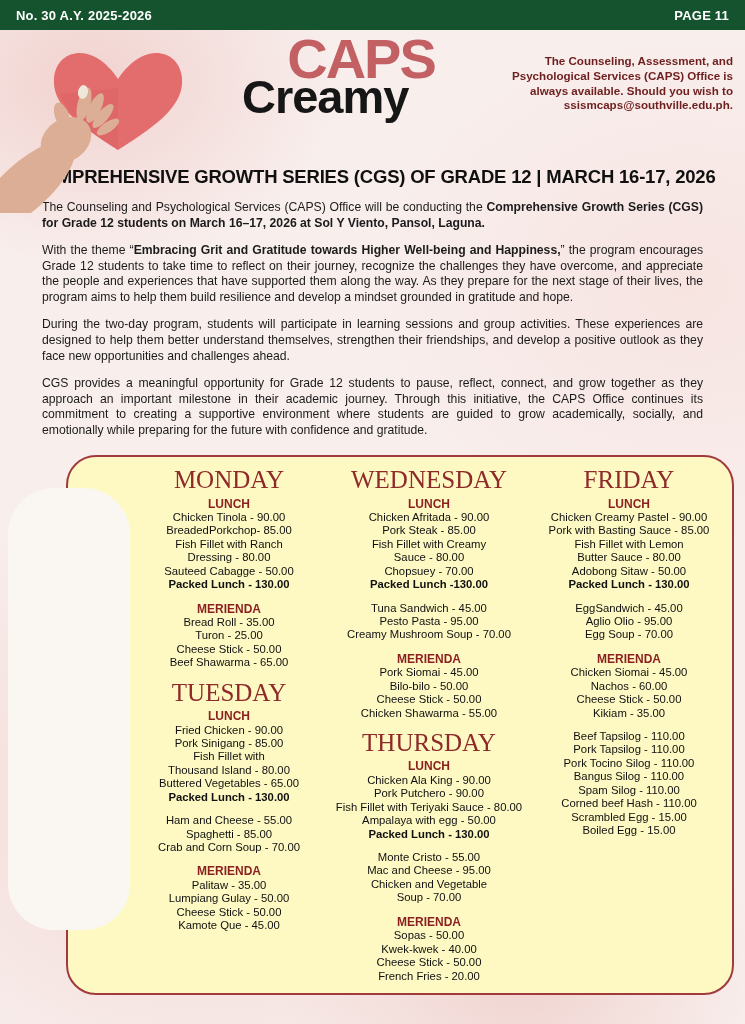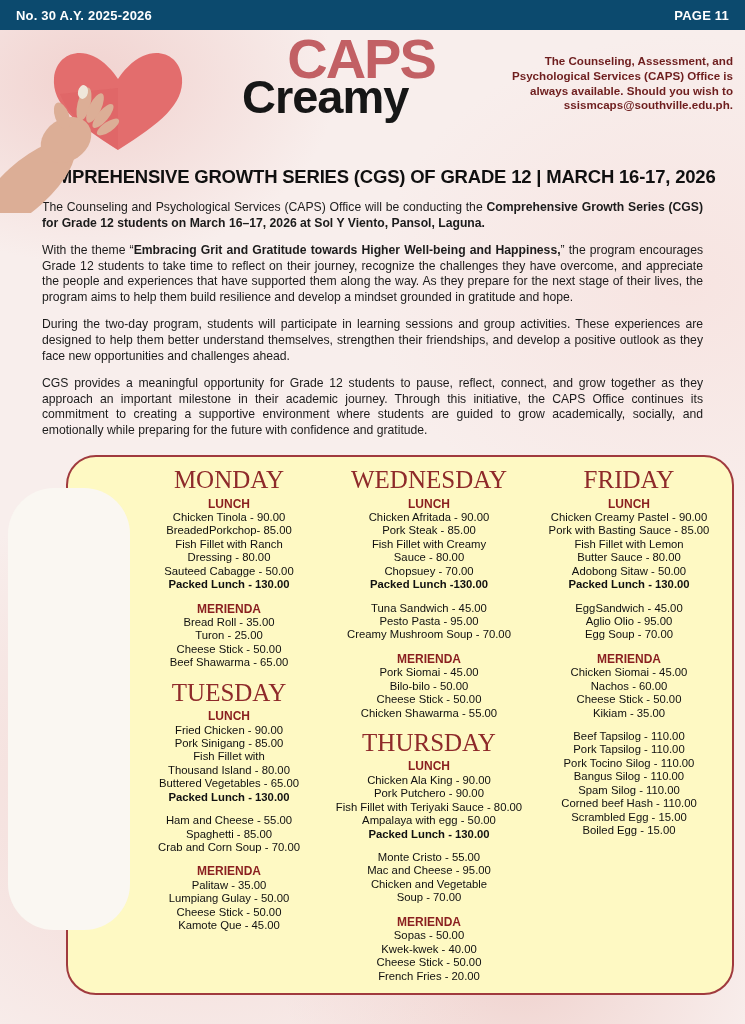--- a/index.html
+++ b/index.html
@@ -9,21 +9,21 @@
     font-family:"Liberation Sans", sans-serif;
     background:
       radial-gradient(ellipse 380px 280px at 12% 8%, #f1d2cf 0%, rgba(241,210,207,0) 65%),
       radial-gradient(ellipse 520px 420px at 92% 28%, #f7e4e1 0%, rgba(247,228,225,0) 60%),
       radial-gradient(ellipse 640px 520px at 28% 78%, #f2d6d2 0%, rgba(242,214,210,0) 60%),
       radial-gradient(ellipse 400px 300px at 70% 95%, #f0d3cf 0%, rgba(240,211,207,0) 60%),
       #f8eeec;
   }
   
   .topbar{
-    height:30px; background:#0c4a6e; color:#ffffff;
+    height:30px; background:#14532d; color:#ffffff;
     display:flex; justify-content:space-between; align-items:center;
     padding:0 16px; font-weight:bold; font-size:13px; letter-spacing:.2px;
   }
   
   .header{ position:relative; height:132px; }
   .illus{ position:absolute; left:0; top:-2px; width:215px; height:185px; }
   .logo{ position:absolute; left:236px; top:2px; width:250px; text-align:center; }
   .logo-caps{
     font-size:56px; font-weight:800; color:#c26064; letter-spacing:-2px; line-height:.95;
   }

